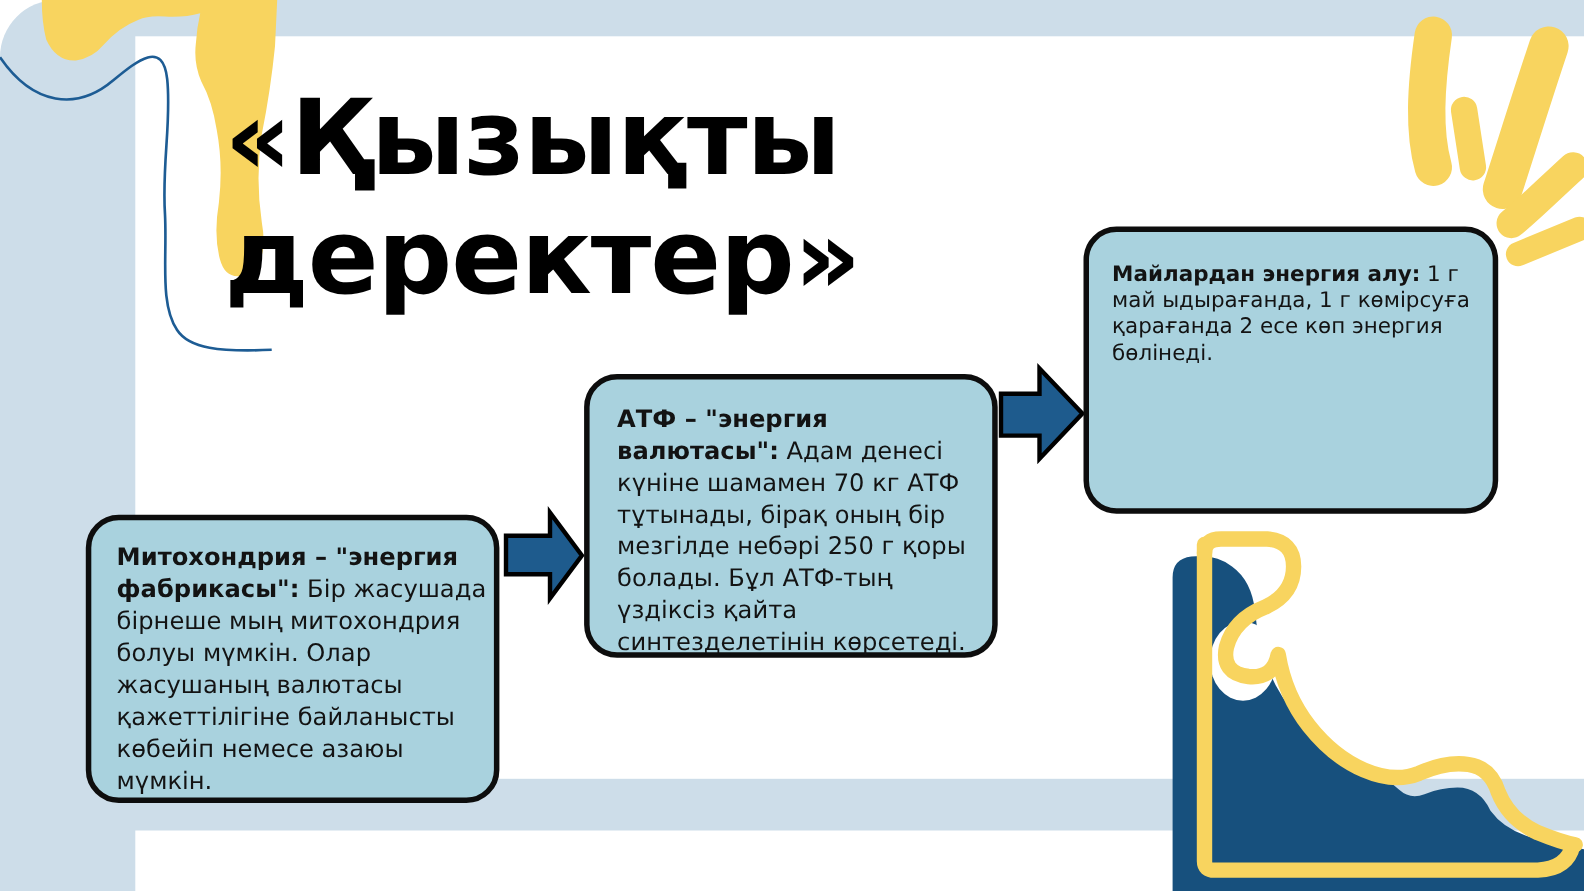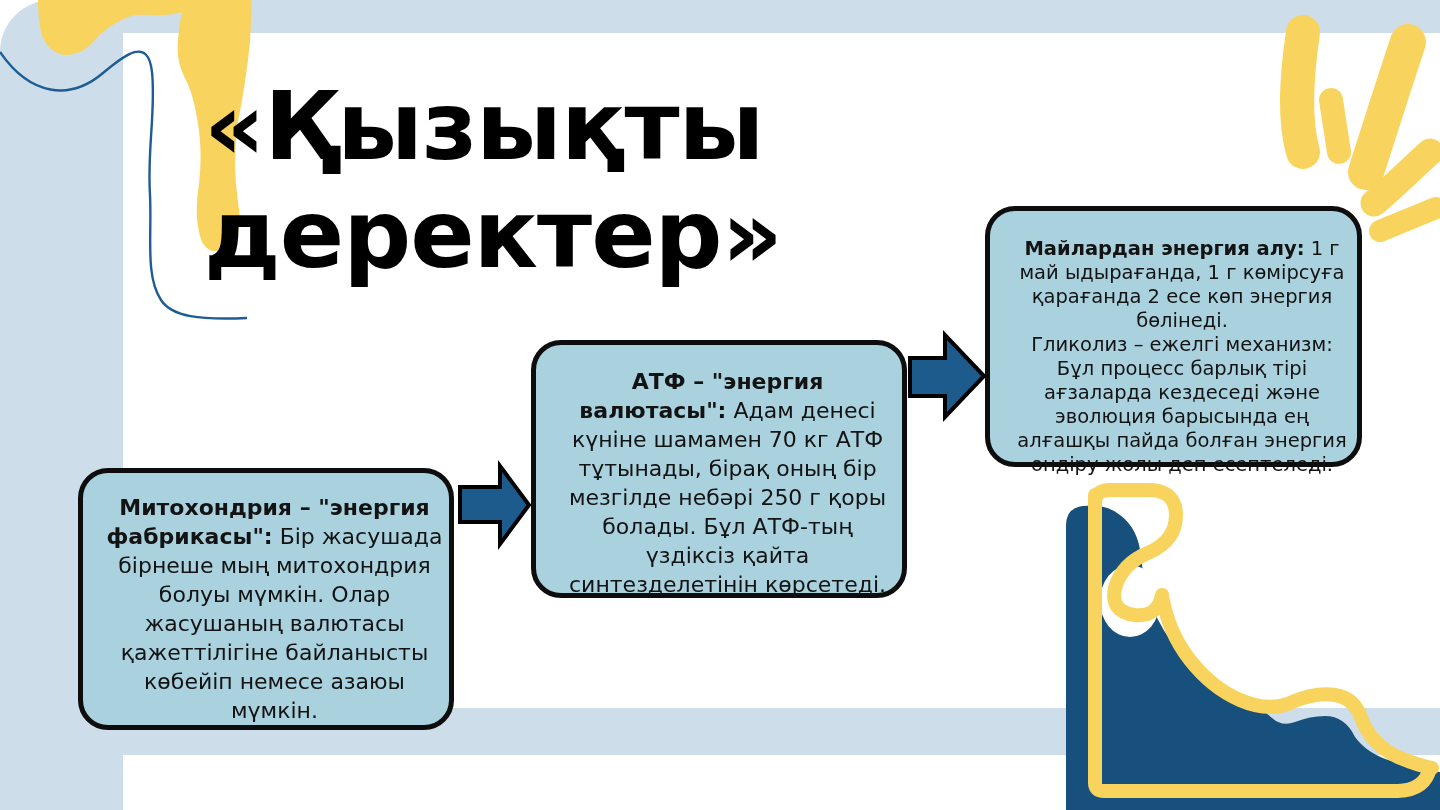--- a/index.html
+++ b/index.html
@@ -18,21 +18,21 @@
   .yellow-fill{fill:var(--yellow);}
   .yellow-stroke{stroke:var(--yellow);fill:none;stroke-linecap:round;stroke-linejoin:round;}
   .navy-fill{fill:var(--navy);}
   .squiggle{stroke:var(--line_blue);fill:none;stroke-width:2.4;}
   .arrow{fill:var(--arrow_fill);stroke:var(--arrow_stroke);stroke-width:4;stroke-linejoin:miter;}
   .title{position:absolute;left:192px;top:60px;width:620px;margin:12px;
          font-size:95px;font-weight:bold;line-height:1.14;color:var(--title_color);
          letter-spacing:-1px;}
   .fact-box{position:absolute;background:var(--box_fill);border:5px solid var(--box_border);
             border-radius:30px;box-sizing:border-box;}
-  .box-text{text-align:center;color:var(--text_color);margin-left:17px;}
+  .box-text{color:var(--text_color);margin-left:17px;}
   .lead{font-weight:bold;}
   .box1{left:78px;top:468px;width:376px;height:262px;}
   .box1 .box-text{padding:20px 6px 0;font-size:22px;line-height:29px;}
   .box2{left:531px;top:340px;width:376px;height:258px;}
   .box2 .box-text{padding:22px 8px 0;font-size:22px;line-height:29px;}
   .box3{left:985px;top:206px;width:377px;height:261px;}
   .box3 .box-text{padding:26px 4px 0;font-size:19.5px;line-height:24px;}
 </style>
 </head>
 <body>
@@ -96,17 +96,16 @@
 
   <div class="fact-box box2">
     <div class="box-text">
       <span class="lead">АТФ – "энергия валютасы":</span><span> Адам денесі күніне шамамен 70 кг АТФ тұтынады, бірақ оның бір мезгілде небәрі 250 г қоры болады. Бұл АТФ-тың үздіксіз қайта синтезделетінін көрсетеді.</span>
     </div>
   </div>
 
   <div class="fact-box box3">
     <div class="box-text">
       <div><span class="lead">Майлардан энергия алу:</span><span> 1 г май ыдырағанда, 1 г көмірсуға қарағанда 2 есе көп энергия бөлінеді.</span></div>
-      <div>Гликолиз – ежелгі механизм: Бұл процесс барлық тірі ағзаларда кездеседі және эволюция барысында ең алғашқы пайда болған энергия өндіру жолы деп есептеледі.</div>
     </div>
   </div>
 
 </div>
 
 </body></html>

